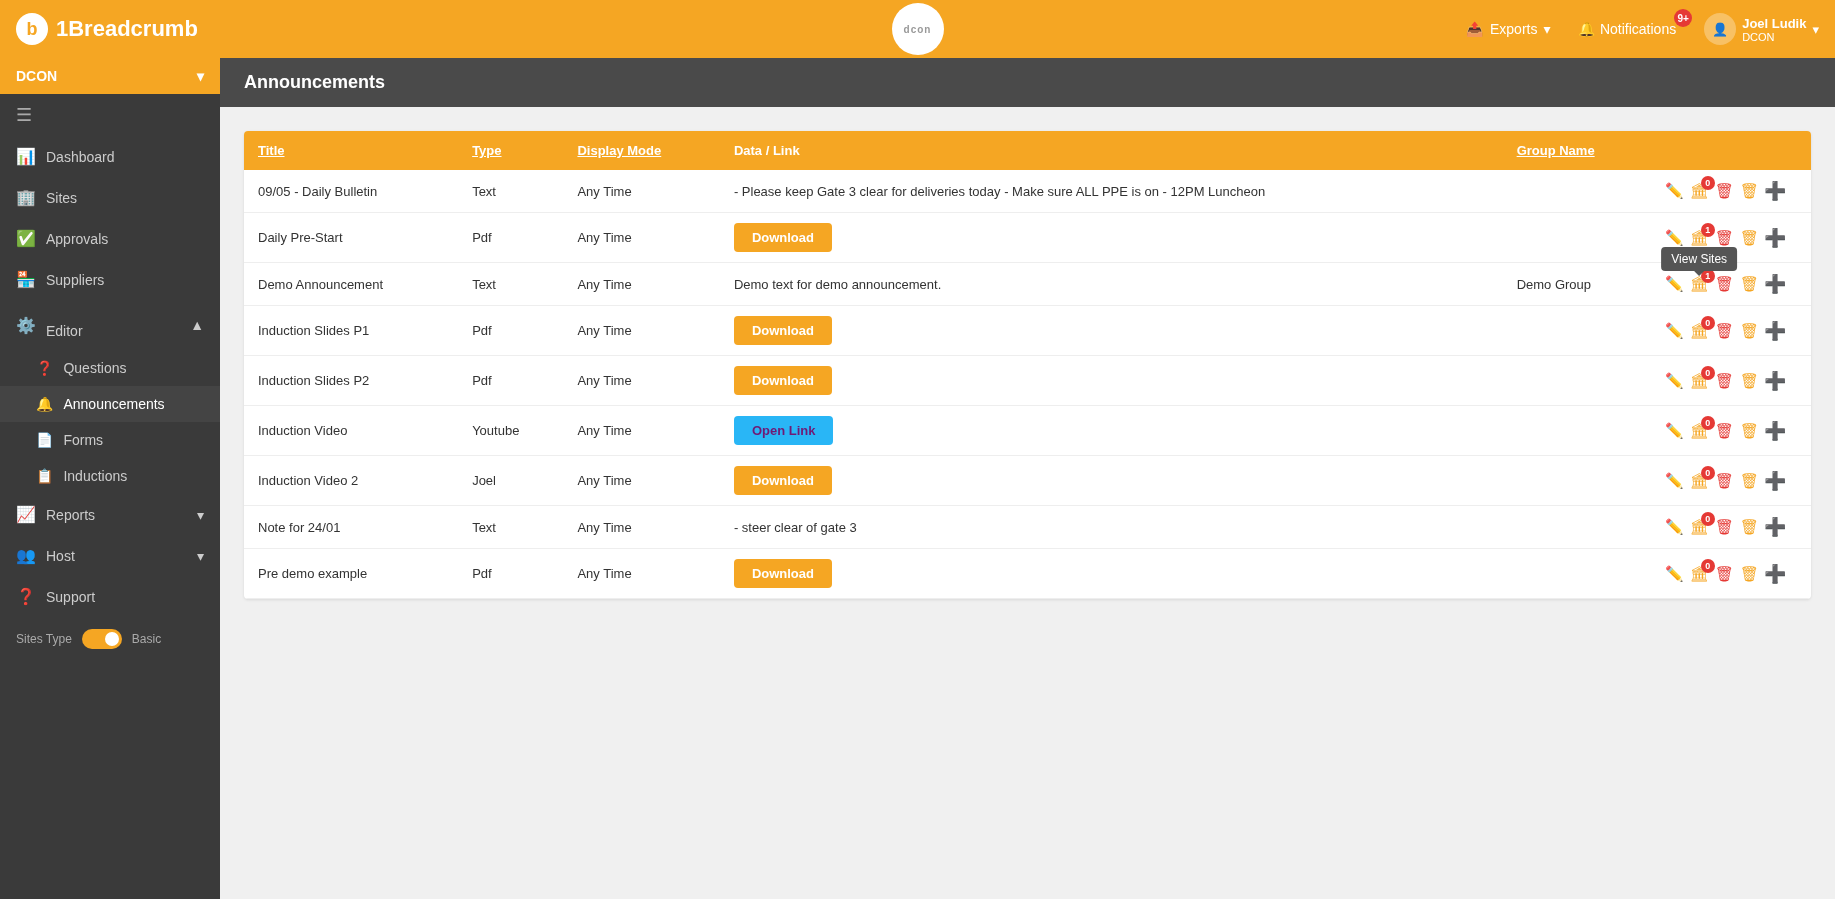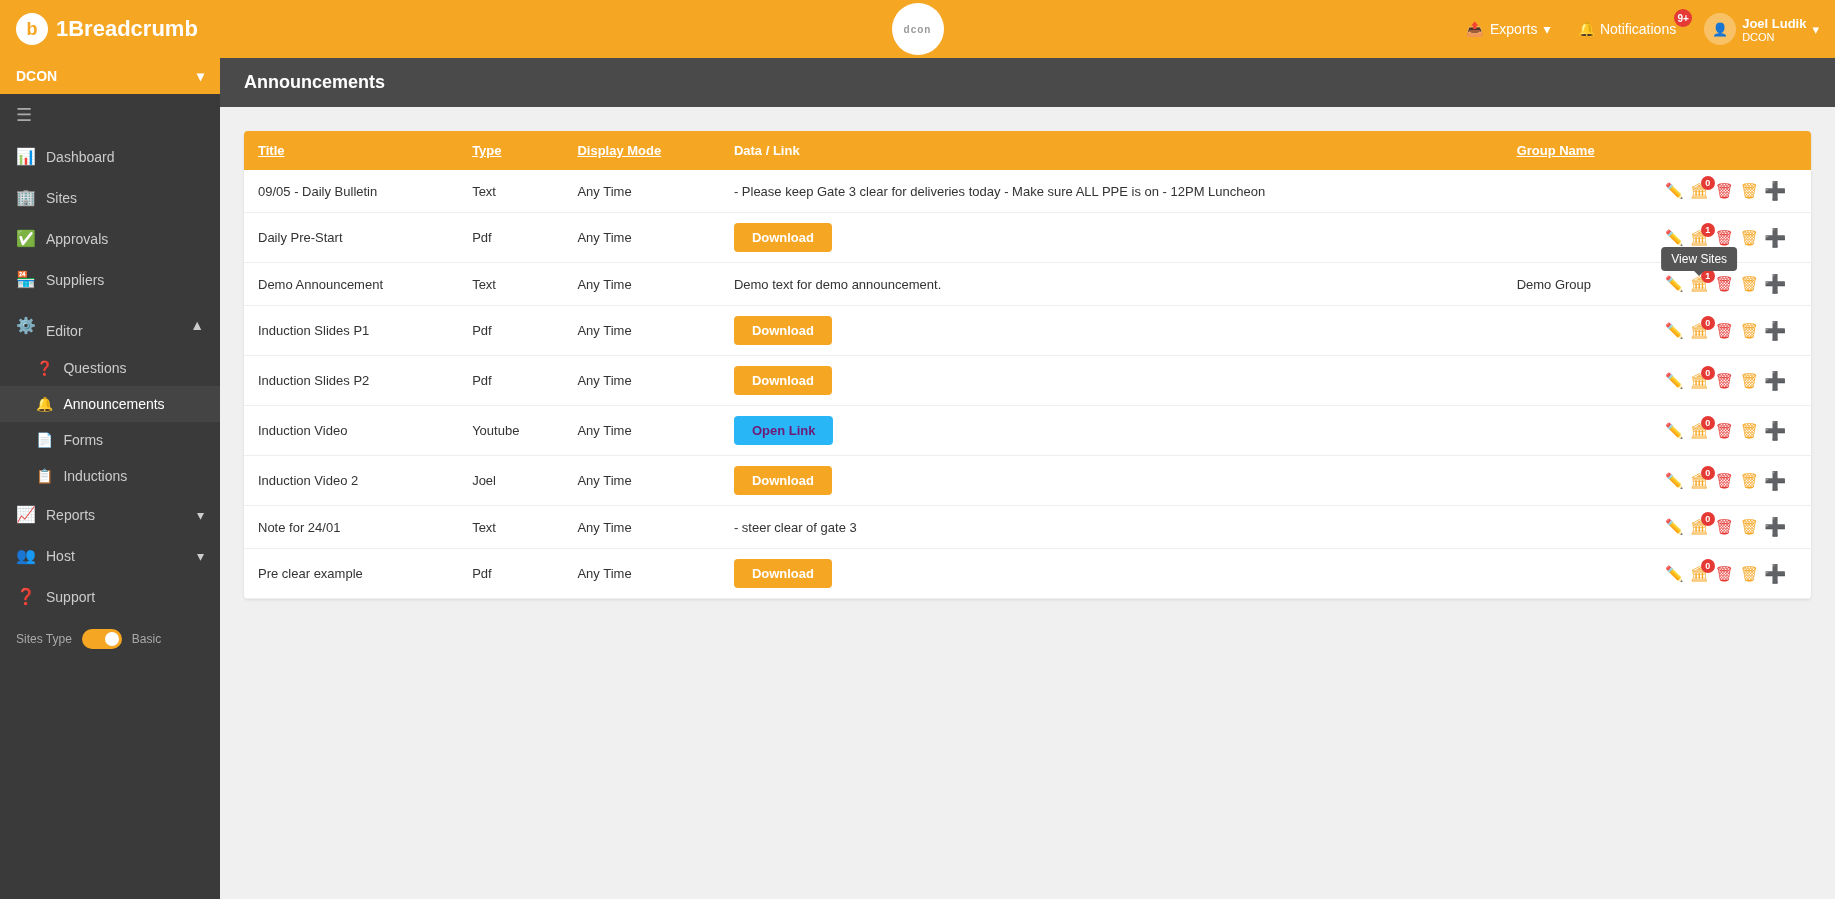--- a/index.html
+++ b/index.html
@@ -560,21 +560,21 @@
                 <div class="action-icons">
                   <span class="action-icon edit" style="color: rgb(41, 182, 246);">✏️</span>
                   <span class="building-icon-wrap" style="position: relative; display: inline-block;"><span class="action-icon building" style="color: rgb(245, 166, 35);">🏛</span><span class="badge-red">0</span></span>
                   <span class="action-icon trash-red" style="color: rgb(229, 57, 53);">🗑</span>
                   <span class="action-icon trash-orange" style="color: rgb(245, 166, 35);">🗑</span>
                   <span class="action-icon add" style="color: rgb(76, 175, 80);">➕</span>
                 </div>
               </td>
             </tr>
             <tr>
-              <td>Pre clear example</td>
+              <td>Pre demo example</td>
               <td>Pdf</td>
               <td>Any Time</td>
               <td><button class="btn-download">Download</button></td>
               <td></td>
               <td>
                 <div class="action-icons">
                   <span class="action-icon edit" style="color: rgb(41, 182, 246);">✏️</span>
                   <span class="building-icon-wrap" style="position: relative; display: inline-block;"><span class="action-icon building" style="color: rgb(245, 166, 35);">🏛</span><span class="badge-red">0</span></span>
                   <span class="action-icon trash-red" style="color: rgb(229, 57, 53);">🗑</span>
                   <span class="action-icon trash-orange" style="color: rgb(245, 166, 35);">🗑</span>

